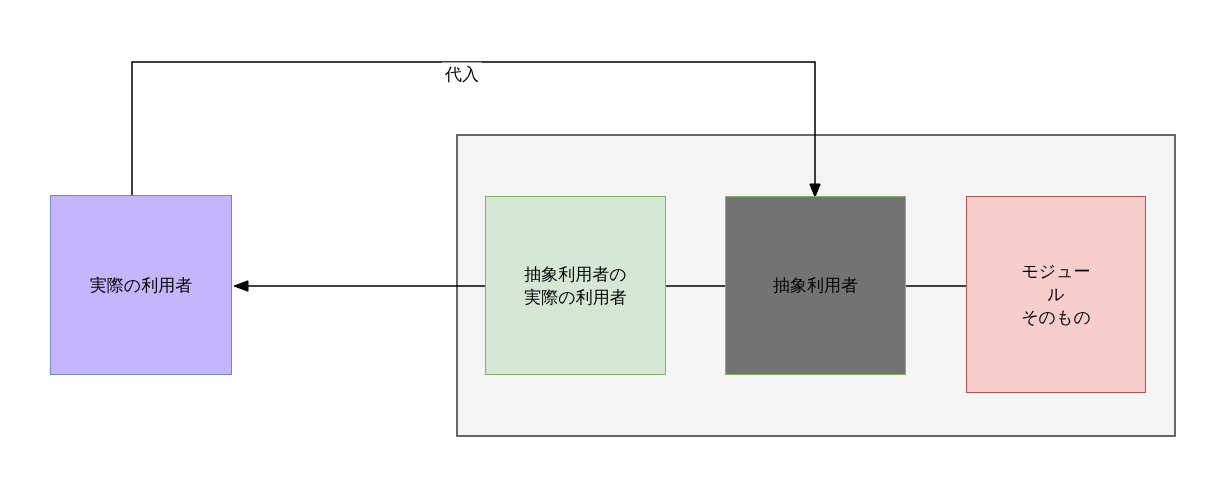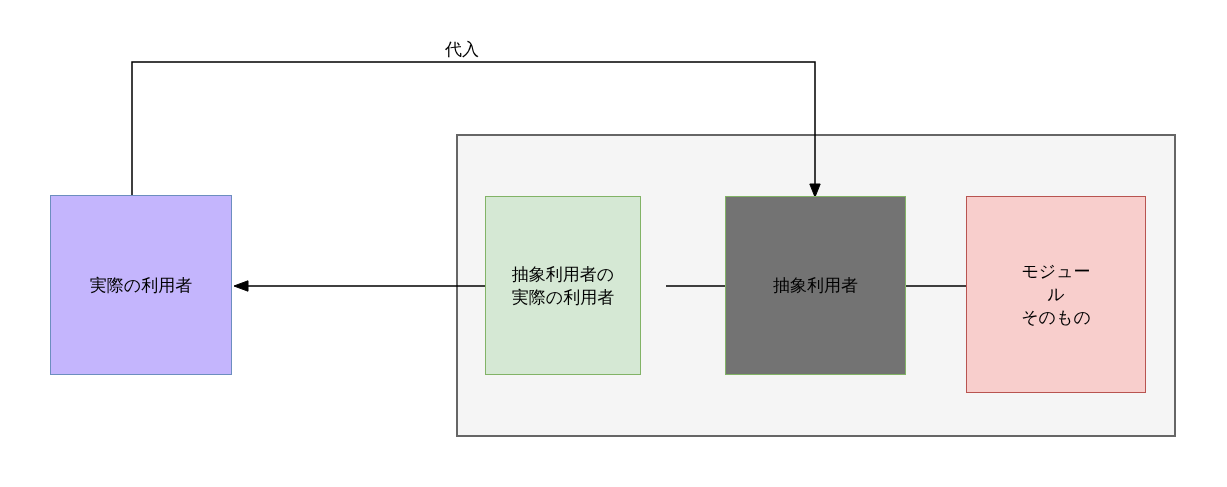--- a/index.html
+++ b/index.html
@@ -27,42 +27,42 @@
   .node span { display: block; white-space: nowrap; }
   .container-node {
     position: absolute;
     box-sizing: border-box;
     border-style: solid;
     border-width: 2px;
     z-index: 1;
   }
   .node-actual-user        { left: 50px;  top: 195px; width: 182px; height: 180px; border: 1.5px solid; }
   .node-container          { left: 456px; top: 134px; width: 720px; height: 303px; }
-  .node-protocol-extension { left: 485px; top: 196px; width: 156px; height: 179px; border: 1.5px solid; }
+  .node-protocol-extension { left: 485px; top: 196px; width: 181px; height: 179px; border: 1.5px solid; }
   .node-class-only         { left: 725px; top: 196px; width: 181px; height: 179px; border: 1.5px solid; }
   .node-module             { left: 966px; top: 196px; width: 180px; height: 197px; border: 1.5px solid; }
   .edges-layer {
     position: absolute;
     left: 0; top: 0;
     width: 1227px; height: 487px;
     z-index: 2;
     pointer-events: none;
   }
   .edge-label {
     position: absolute;
     transform: translate(-50%, -50%);
     background: #ffffff;
     font-size: 17px;
     line-height: 23px;
     text-align: center;
     white-space: nowrap;
     padding: 0 3px;
     z-index: 4;
   }
-  .label-assign  { left: 462px; top: 49px; }
+  .label-assign  { left: 462px; top: 74px; }
   .label-conform { left: 346px; top: 277px; }
 </style>
 </head>
 <body>
 
 <div class="canvas">
 
   <div class="container-node node-container" style="background-color: rgb(245, 245, 245); border-color: rgb(102, 102, 102);"></div>
 
   <svg class="edges-layer" width="1227" height="487" viewBox="0 0 1227 487" xmlns="http://www.w3.org/2000/svg">

